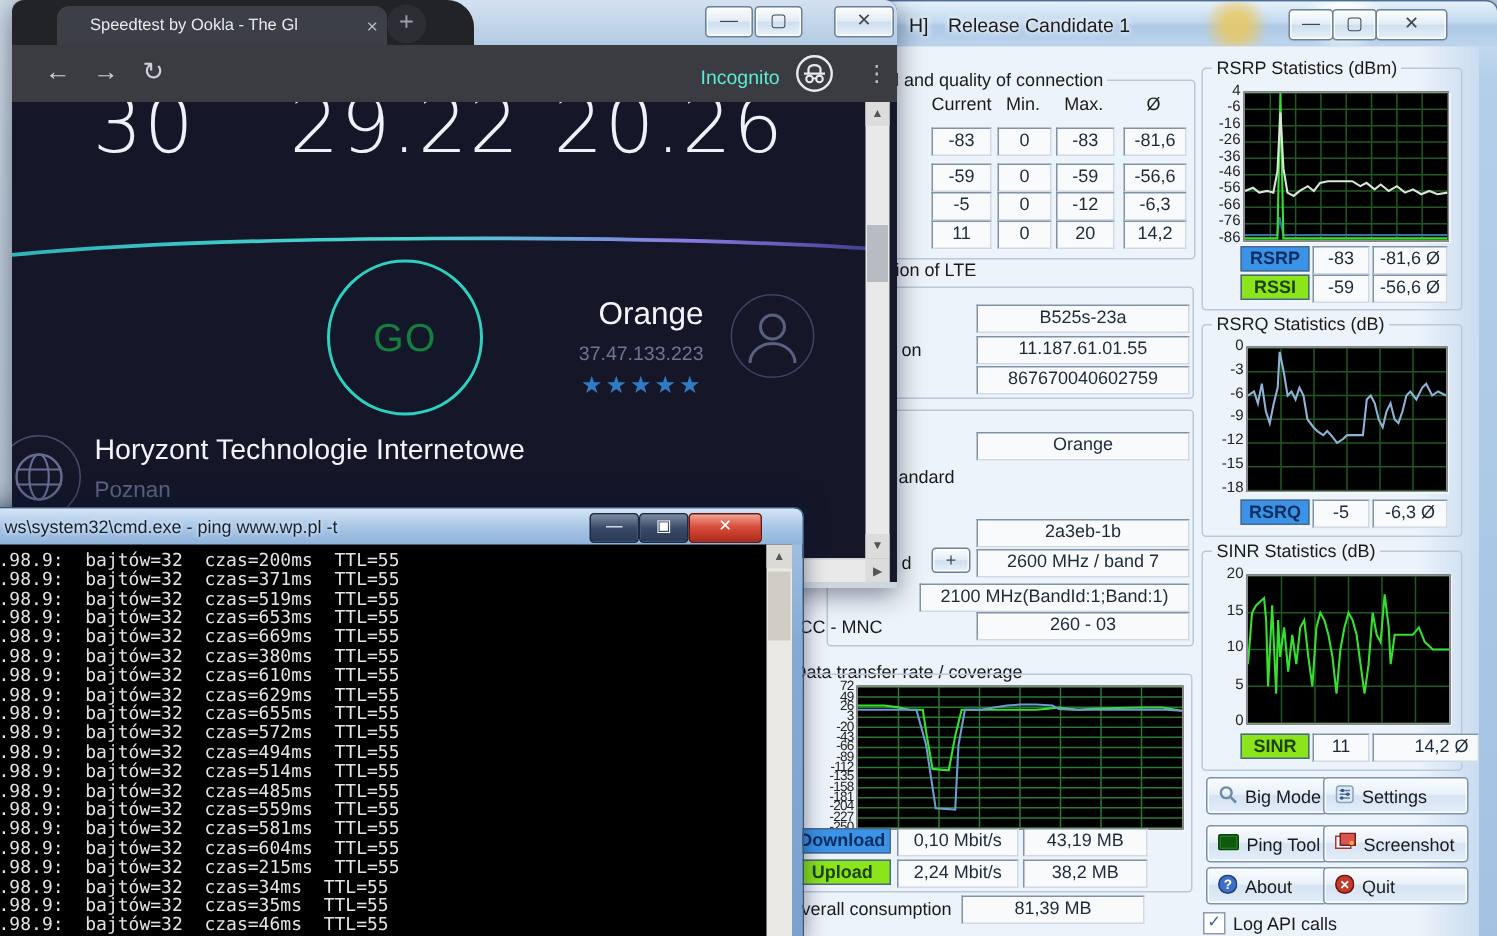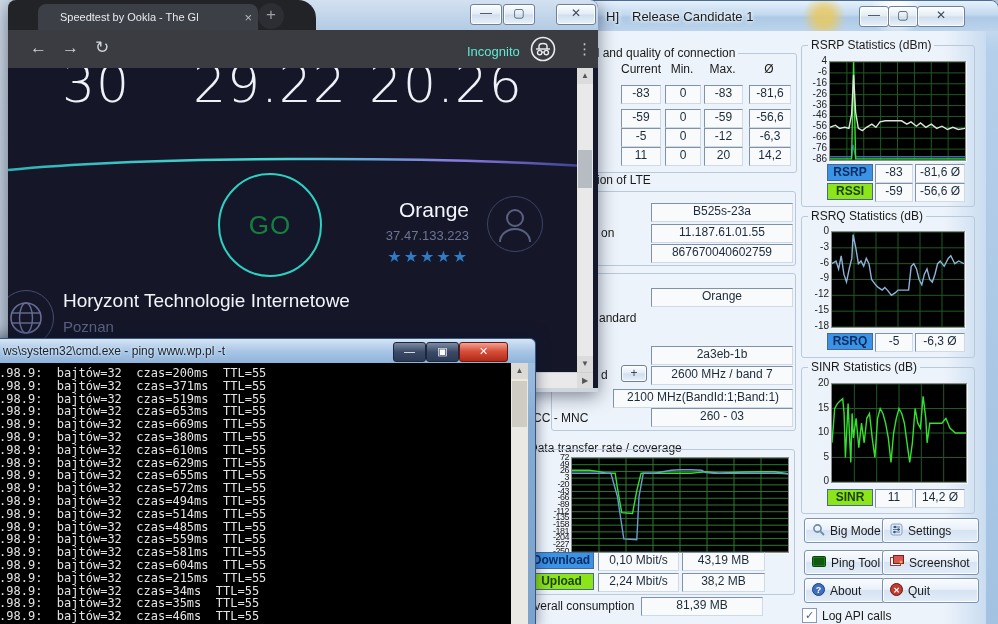--- a/index.html
+++ b/index.html
@@ -310,21 +310,21 @@
           <line x1="22.333333333333332" y1="0" x2="22.333333333333332" y2="98" stroke="#1e5a21" stroke-width="1"></line>
           <line x1="44.666666666666664" y1="0" x2="44.666666666666664" y2="98" stroke="#1e5a21" stroke-width="1"></line>
           <line x1="67" y1="0" x2="67" y2="98" stroke="#1e5a21" stroke-width="1"></line>
           <line x1="89.33333333333333" y1="0" x2="89.33333333333333" y2="98" stroke="#1e5a21" stroke-width="1"></line>
           <line x1="111.66666666666667" y1="0" x2="111.66666666666667" y2="98" stroke="#1e5a21" stroke-width="1"></line>
           <polyline points="0.0,58.8 2.7,24.5 5.4,19.6 8.0,17.1 10.7,14.7 12.1,29.4 13.4,73.5 16.1,19.6 17.4,49.0 18.8,78.4 20.1,29.4 21.4,53.9 24.1,34.3 26.8,63.7 29.5,39.2 32.2,58.8 34.8,34.3 37.5,29.4 40.2,53.9 42.9,73.5 45.6,34.3 48.2,24.5 50.9,29.4 53.6,39.2 56.3,53.9 59.0,78.4 61.6,49.0 64.3,34.3 67.0,24.5 69.7,29.4 72.4,39.2 75.0,58.8 77.7,78.4 80.4,58.8 83.1,24.5 85.8,39.2 88.4,44.1 91.1,12.3 93.8,34.3 95.1,58.8 97.8,39.2 100.5,39.2 104.5,39.2 109.9,39.2 113.9,34.3 117.9,44.1 123.3,49.0 128.6,49.0 134.0,49.0" fill="none" stroke="#35e02f" stroke-width="1.4"></polyline>
         </svg>
     </div>
     <div class="badge b-green" style="left:363px;top:458px;width:44px;">SINR</div>
     <div class="box" style="left:411px;top:458px;width:36px;">11</div>
-    <div class="box" style="left:451px;top:458px;width:48px;">14,2 Ø</div>
+    <div class="box" style="left:451px;top:458px;width:48px;padding-left:21px;">14,2 Ø</div>
 
     <div class="w7btn" style="left:340px;top:487px;width:72px;">
       <span class="ico"><svg width="13" height="13">
             <circle cx="5.5" cy="5.5" r="3.6" fill="none" stroke="#6c89a8" stroke-width="1.6"></circle>
             <line x1="8.4" y1="8.4" x2="12" y2="12" stroke="#6c89a8" stroke-width="1.8"></line>
           </svg></span>
       <span>Big Mode</span>
     </div>
     <div class="w7btn" style="left:418px;top:487px;width:88px;">
       <span class="ico"><svg width="13" height="13">

